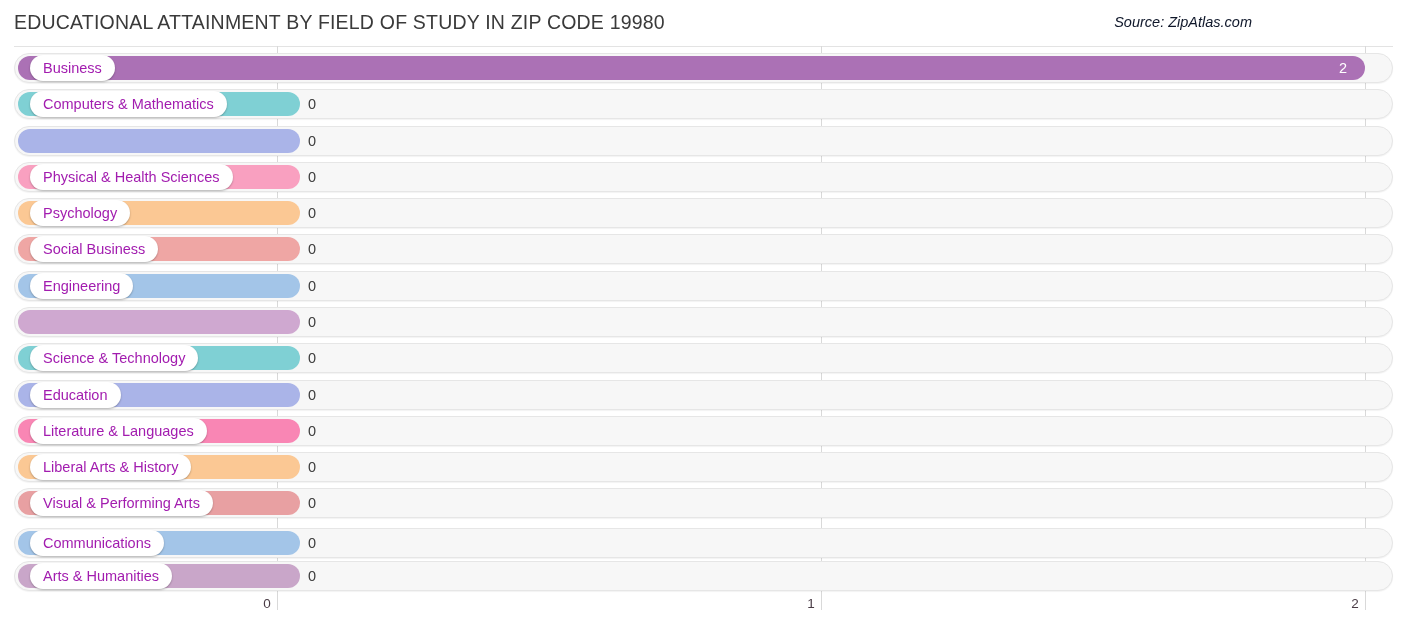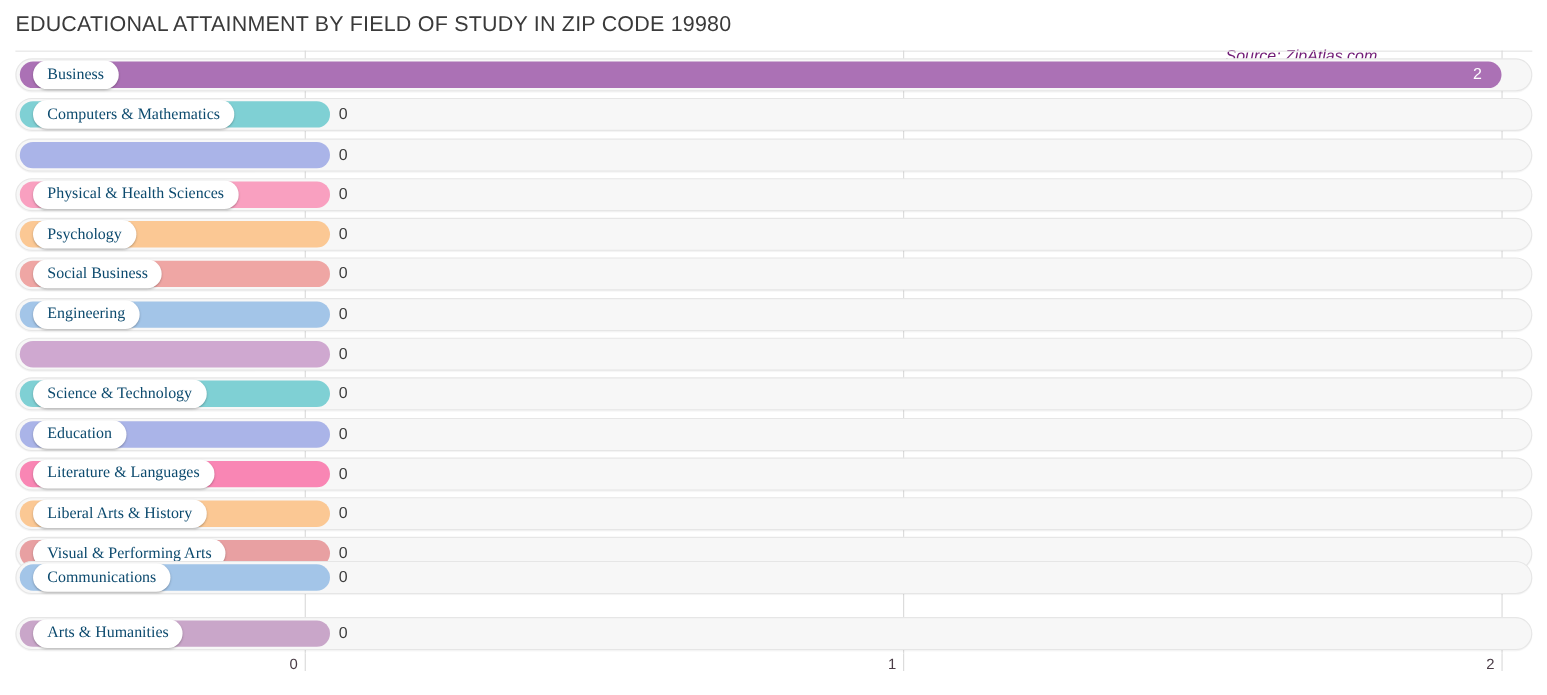--- a/index.html
+++ b/index.html
@@ -27,23 +27,22 @@
     font-size: 19.5px;
     letter-spacing: 0.2px;
     color: #3a3a3a;
     white-space: nowrap;
   }
   #source-note {
     position: absolute;
     right: 10px; top: 14px;
     font-size: 14.5px;
     font-style: italic;
-    color: #701a75;
-    white-space: nowrap;
-    margin-top: 29px;
+    color: #0f172a;
+    white-space: nowrap;
   }
 
   
   #plot {
     position: absolute;
     left: 0; top: 46px;
     width: 1406px; height: 548px;
   }
   #plot-border-top {
     position: absolute; left: 14px; top: 0;
@@ -86,23 +85,22 @@
     height: 26px;
     background: #ffffff;
     border-radius: 13px;
     box-shadow: 0 1px 2px rgba(0,0,0,0.28);
     display: flex;
     align-items: center;
     padding: 0 13px;
   }
   .pill-label {
     font-size: 14.5px;
-    color: #0c4a6e;
-    white-space: nowrap;
-    font-family: Liberation Serif, serif;
+    color: #a21caf;
+    white-space: nowrap;
   }
   .value-outside {
     position: absolute;
     top: 0; height: 30px;
     display: flex; align-items: center;
     font-size: 14.5px;
     color: #3c3c3c;
     white-space: nowrap;
   }
   .value-inside {
@@ -243,21 +241,21 @@
           <div class="value-outside" style="left: 294px;">0</div>
         </div>
         <div class="row" style="top: 442.36px;">
           <div class="track"></div>
           <div class="bar" style="width: 282px; background: rgb(232, 160, 162);"></div>
           <div class="pill">
             <span class="pill-label">Visual &amp; Performing Arts</span>
           </div>
           <div class="value-outside" style="left: 294px;">0</div>
         </div>
-        <div class="row" style="top: 464px;">
+        <div class="row" style="top: 482px;">
           <div class="track"></div>
           <div class="bar" style="width: 282px; background: rgb(163, 197, 232);"></div>
           <div class="pill">
             <span class="pill-label">Communications</span>
           </div>
           <div class="value-outside" style="left: 294px;">0</div>
         </div>
         <div class="row" style="top: 514.92px;">
           <div class="track"></div>
           <div class="bar" style="width: 282px; background: rgb(201, 166, 201);"></div>

